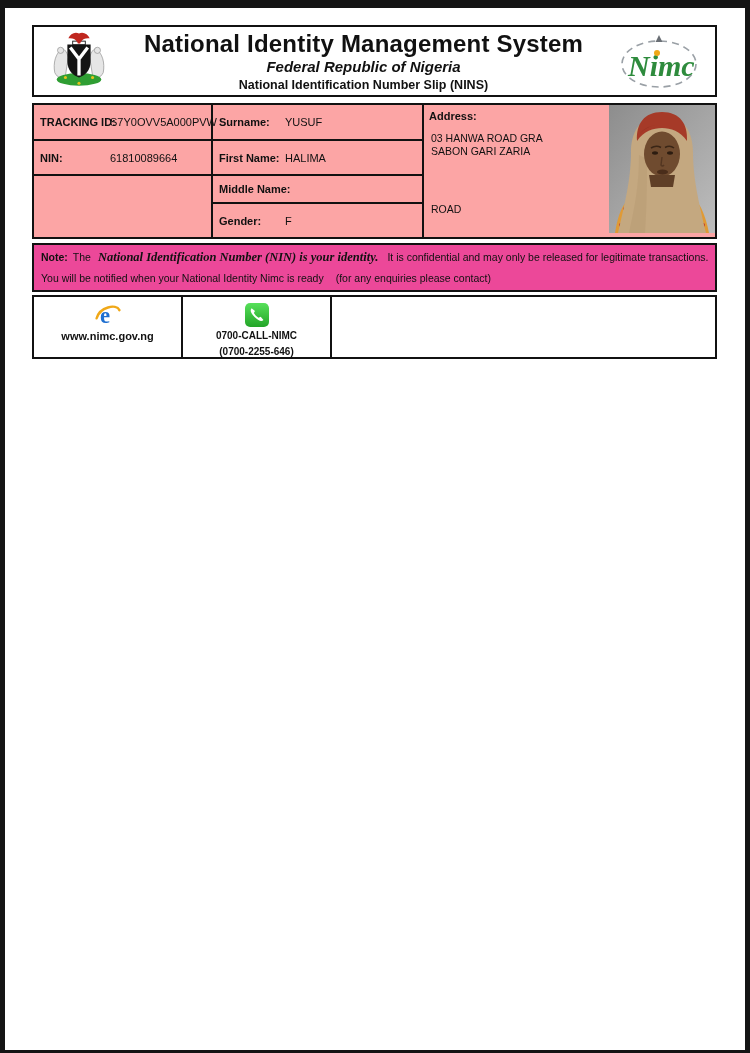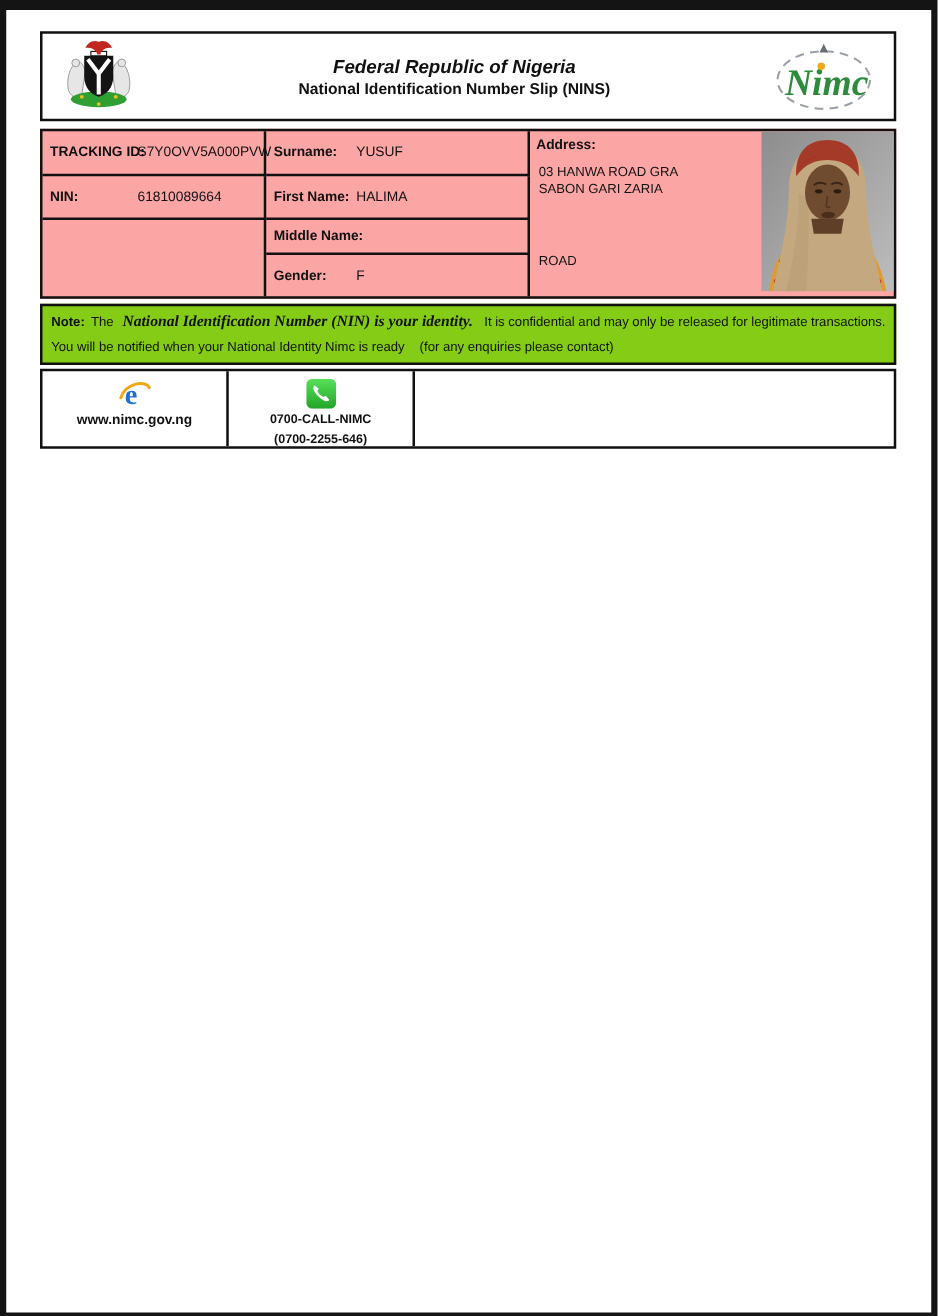--- a/index.html
+++ b/index.html
@@ -75,21 +75,21 @@
     position:absolute; right:0; top:0;
     width:106px; height:128px;
     display:block;
   }
 
   
   .note-box {
     margin-top:4px;
     border:2.5px solid #111;
     padding:5px 7px 6px 7px;
-    background:#84cc16;
+    background:#ec4899;
   }
   .note-line1 { font-size:10.5px; white-space:nowrap; }
   .note-label { font-weight:bold; margin-right:5px; }
   .note-lead  { margin-right:7px; }
   .note-em {
     font-family:"Liberation Serif", serif;
     font-style:italic; font-weight:bold;
     font-size:12.5px; margin-right:9px;
   }
   .note-line2 { font-size:10.5px; margin-top:7px; white-space:nowrap; }
@@ -140,20 +140,21 @@
           <path d="M16,15 L40,15 L40,32 C40,42 34,47 28,49 C22,47 16,42 16,32 Z" fill="#141414"></path>
           <path d="M19,18 L28,30 M37,18 L28,30 M28,30 L28,47" stroke="#ffffff" stroke-width="3.4" fill="none"></path>
 
           <rect x="21.5" y="11.5" width="13" height="3.6" fill="#ffffff" stroke="#111" stroke-width="0.9"></rect>
 
           <path d="M28,3.5 C23.5,1.5 19,4 17,8.5 C21.5,8 24,9.5 25.5,11.5 L30.5,11.5 C32,9.5 34.5,8 39,8.5 C37,4 32.5,1.5 28,3.5 Z" fill="#c0271f"></path>
           <path d="M25.5,10.5 L30.5,10.5 L29.2,14 L26.8,14 Z" fill="#c0271f"></path>
         </svg>
       </div>
       <div class="titles">
+        <div class="title-main">National Identity Management System</div>
         <div class="title-sub">Federal Republic of Nigeria</div>
         <div class="title-slip">National Identification Number Slip (NINS)</div>
       </div>
       <div class="nimc-wrap">
         <svg width="84" height="60" viewBox="0 0 84 60">
           <ellipse cx="42" cy="33" rx="37" ry="23" fill="none" stroke="#9aa0a6" stroke-width="1.6" stroke-dasharray="7 5"></ellipse>
           <path d="M42,4 l3.4,7 h-6.8 z" fill="#6a6f75"></path>
           <text x="11" y="45" font-family="Liberation Serif, serif" font-size="30" font-style="italic" font-weight="bold" fill="#2e8b3d">Nimc</text>
           <circle cx="40" cy="22" r="3" fill="#f0a818"></circle>
         </svg>

